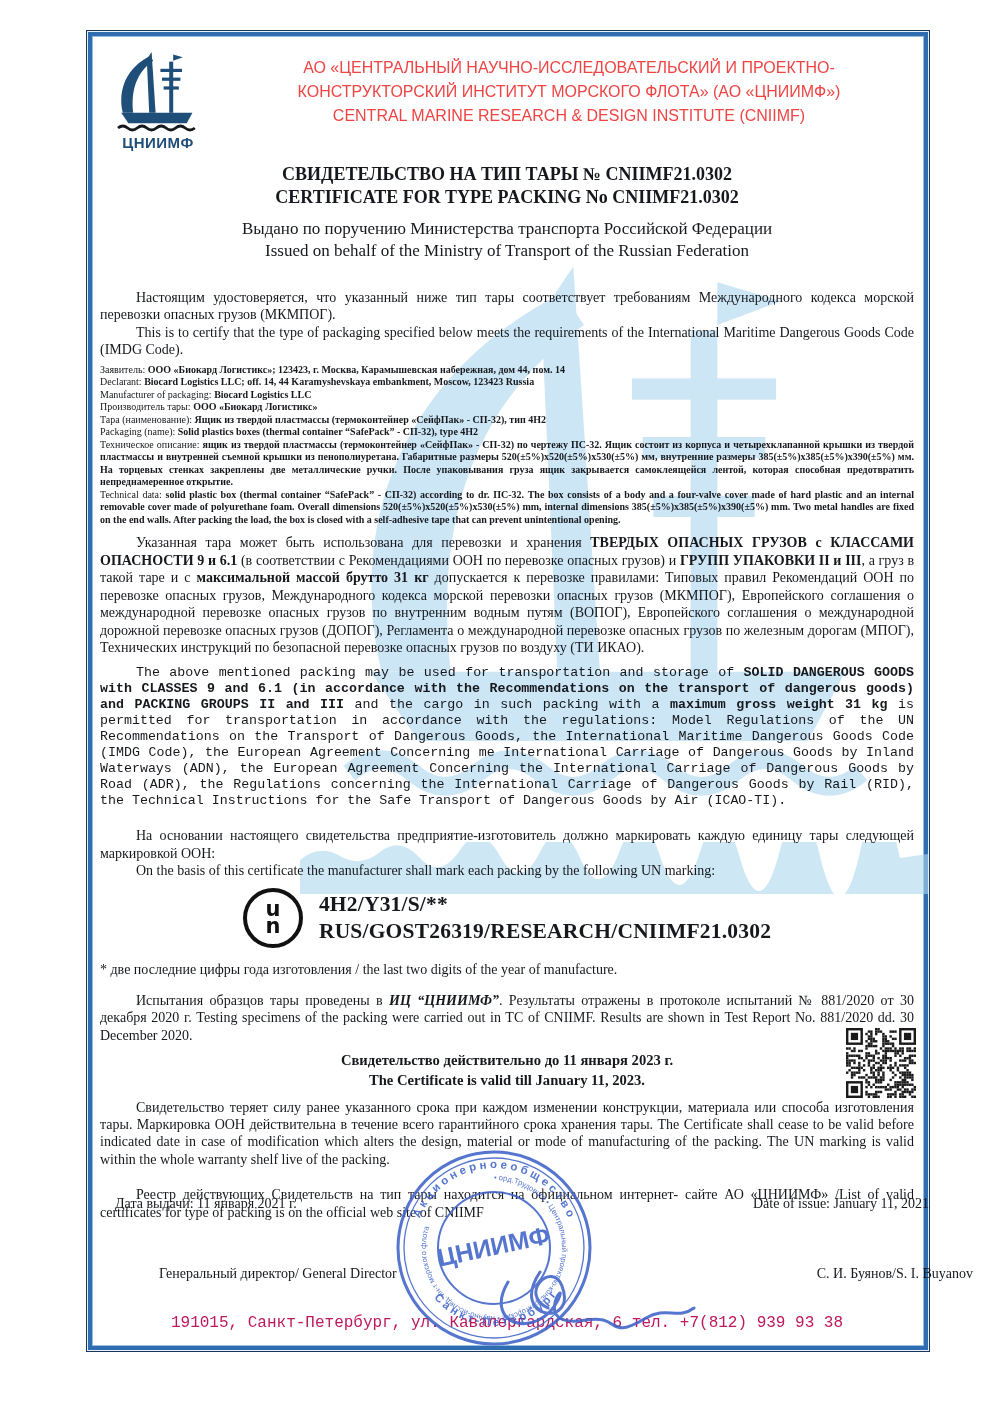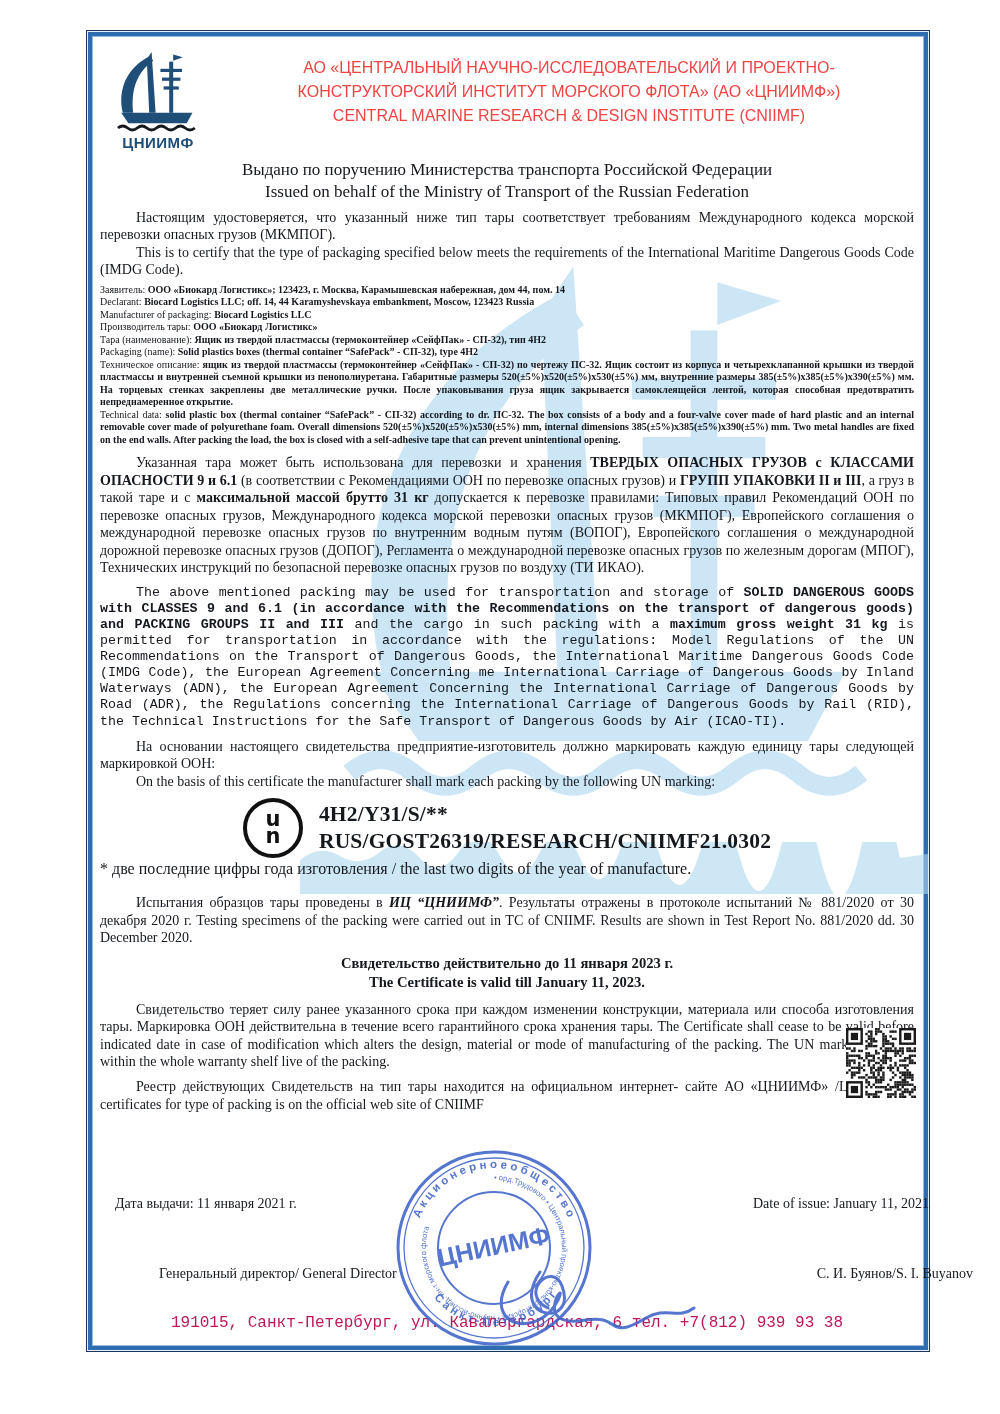--- a/index.html
+++ b/index.html
@@ -32,37 +32,37 @@
   .header-row{display:flex;gap:12px;margin:8px 2px 0;}
   .logo-box{width:112px;text-align:center;flex:none;}
   .logo-label{color:#1f4e79;font-weight:bold;font-size:15px;letter-spacing:.5px;margin-top:-2px;}
   .org-lines{flex:1;text-align:center;color:#ef4444;font-size:16px;line-height:1.5;padding-top:4px;}
 
   .title-block{text-align:center;font-weight:bold;font-size:18px;line-height:1.3;margin-top:12px;}
   .issued-block{text-align:center;font-size:17px;line-height:1.32;margin-top:8px;}
 
   .para{font-size:14px;line-height:1.25;text-align:justify;margin:0;}
   .indent{text-indent:36px;}
-  .mt6{margin-top:8px;} .mt8{margin-top:8px;}
-
-  .certify{margin-top:5px;}
+  .mt6{margin-top:18px;} .mt8{margin-top:8px;}
+
+  .certify{margin-top:26px;}
   .details{margin-top:5px;}
   .details p{margin:0;font-size:10px;line-height:1.25;text-align:justify;}
 
   .usage-en{font-size:13.3px;line-height:1.21;font-family:Liberation Mono, monospace;}
 
   
   .un-row{display:flex;align-items:center;justify-content:center;gap:16px;margin-top:8px;padding-left:0px;}
   .un-circle{
     width:52px;height:52px;border:4px solid #111;border-radius:50%;flex:none;
     display:flex;flex-direction:column;align-items:center;justify-content:center;
     font-family:"DejaVu Sans",sans-serif;font-weight:bold;font-size:21px;line-height:.82;color:#111;
   }
   .un-codes{font-weight:bold;font-size:21.5px;line-height:1.25;letter-spacing:.2px;}
-  .footnote{font-size:16px;margin-top:2px;}
+  .footnote{font-size:14px;margin-top:14px;}
 
   .validity{text-align:center;font-weight:bold;font-size:14.6px;line-height:1.35;margin-top:7px;}
 
   .legal, .registry{font-size:14px;line-height:1.24;}
 
   
   .date-row,.director-row{
     position:absolute;left:115px;width:814px;display:flex;justify-content:space-between;
     font-size:14px;z-index:2;text-align:right;
   }
@@ -116,20 +116,24 @@
       </svg>
       <div class="logo-label sans">ЦНИИМФ</div>
     </div>
     <div class="org-lines sans">
       <div>АО «ЦЕНТРАЛЬНЫЙ НАУЧНО-ИССЛЕДОВАТЕЛЬСКИЙ И ПРОЕКТНО-</div>
       <div>КОНСТРУКТОРСКИЙ ИНСТИТУТ МОРСКОГО ФЛОТА» (АО «ЦНИИМФ»)</div>
       <div>CENTRAL MARINE RESEARCH &amp; DESIGN INSTITUTE (CNIIMF)</div>
     </div>
   </div>
 
+  <div class="title-block">
+    <div>СВИДЕТЕЛЬСТВО НА ТИП ТАРЫ № CNIIMF21.0302</div>
+    <div>CERTIFICATE FOR TYPE PACKING No CNIIMF21.0302</div>
+  </div>
 
   <div class="issued-block">
     <div>Выдано по поручению Министерства транспорта Российской Федерации</div>
     <div>Issued on behalf of the Ministry of Transport of the Russian Federation</div>
   </div>
 
   <div class="certify">
     <p class="para indent">Настоящим удостоверяется, что указанный ниже тип тары соответствует требованиям Международного кодекса морской перевозки опасных грузов (МКМПОГ).</p>
     <p class="para indent">This is to certify that the type of packaging specified below meets the requirements of the International Maritime Dangerous Goods Code (IMDG Code).</p>
   </div>

